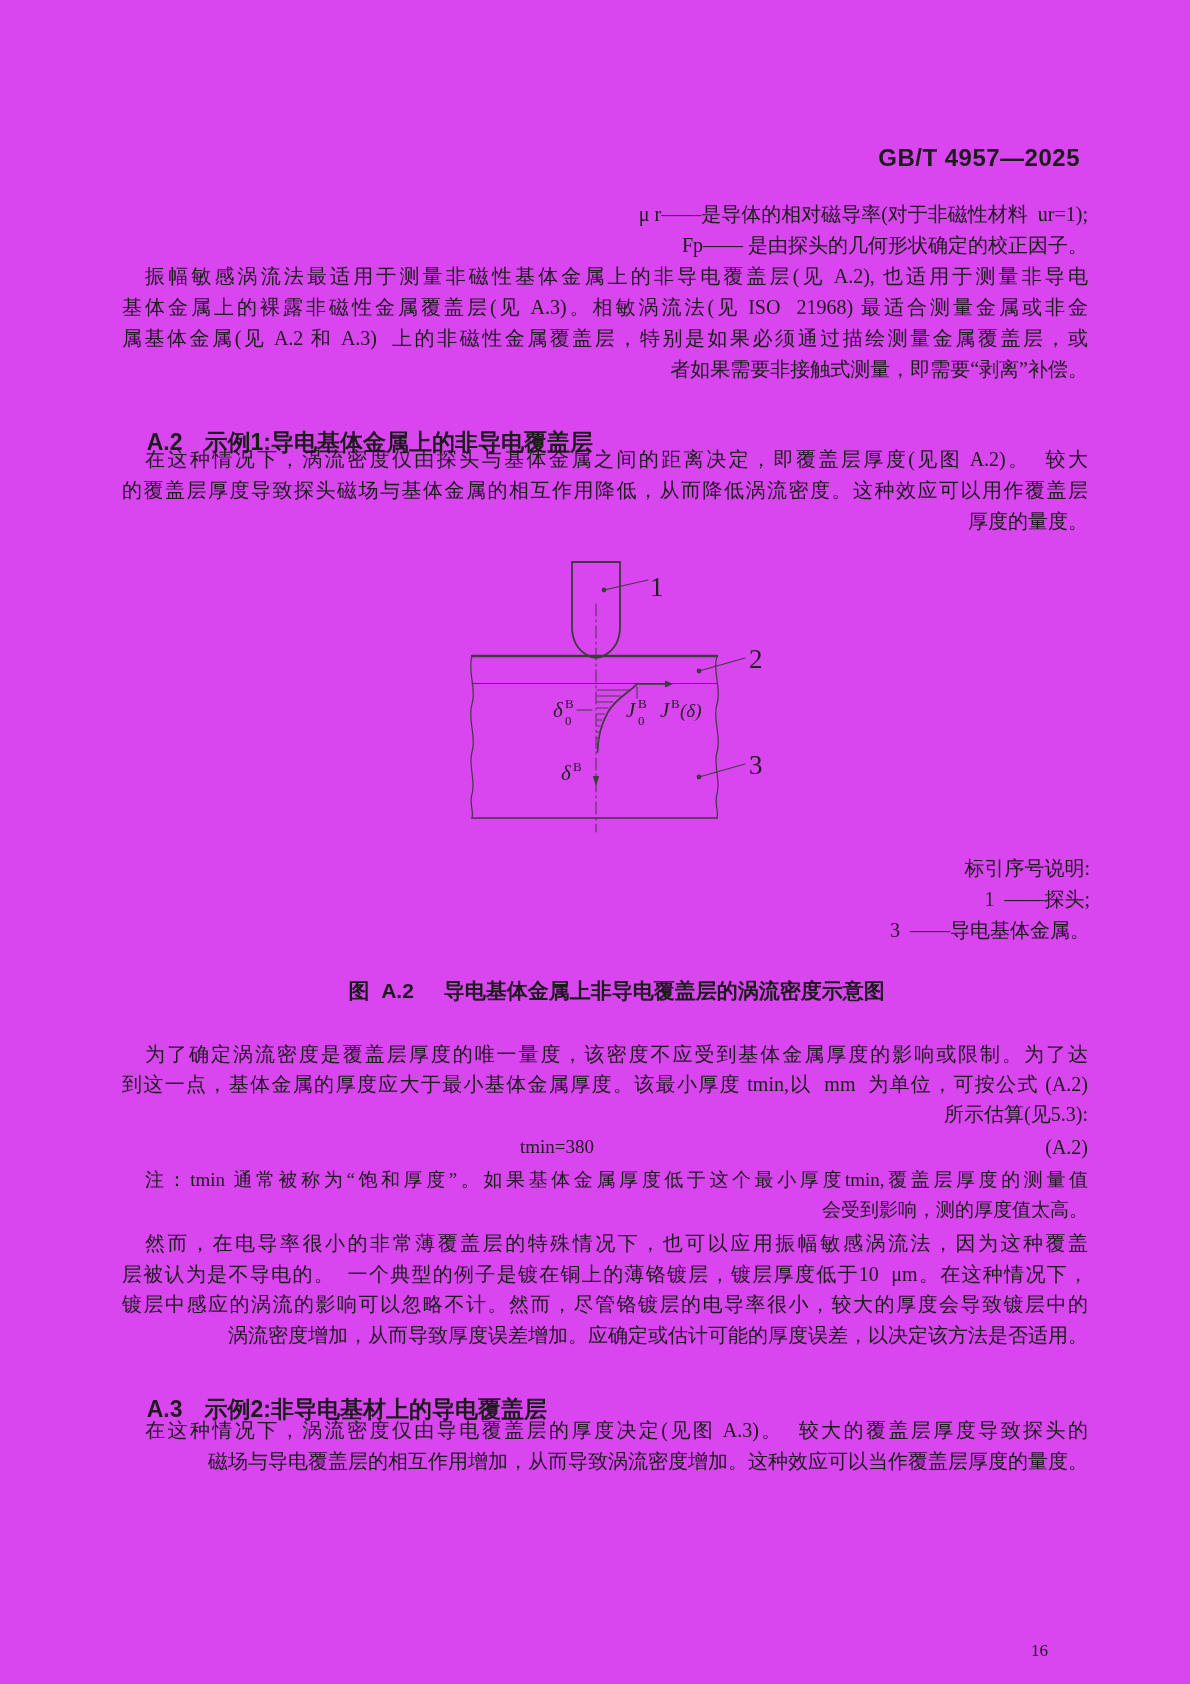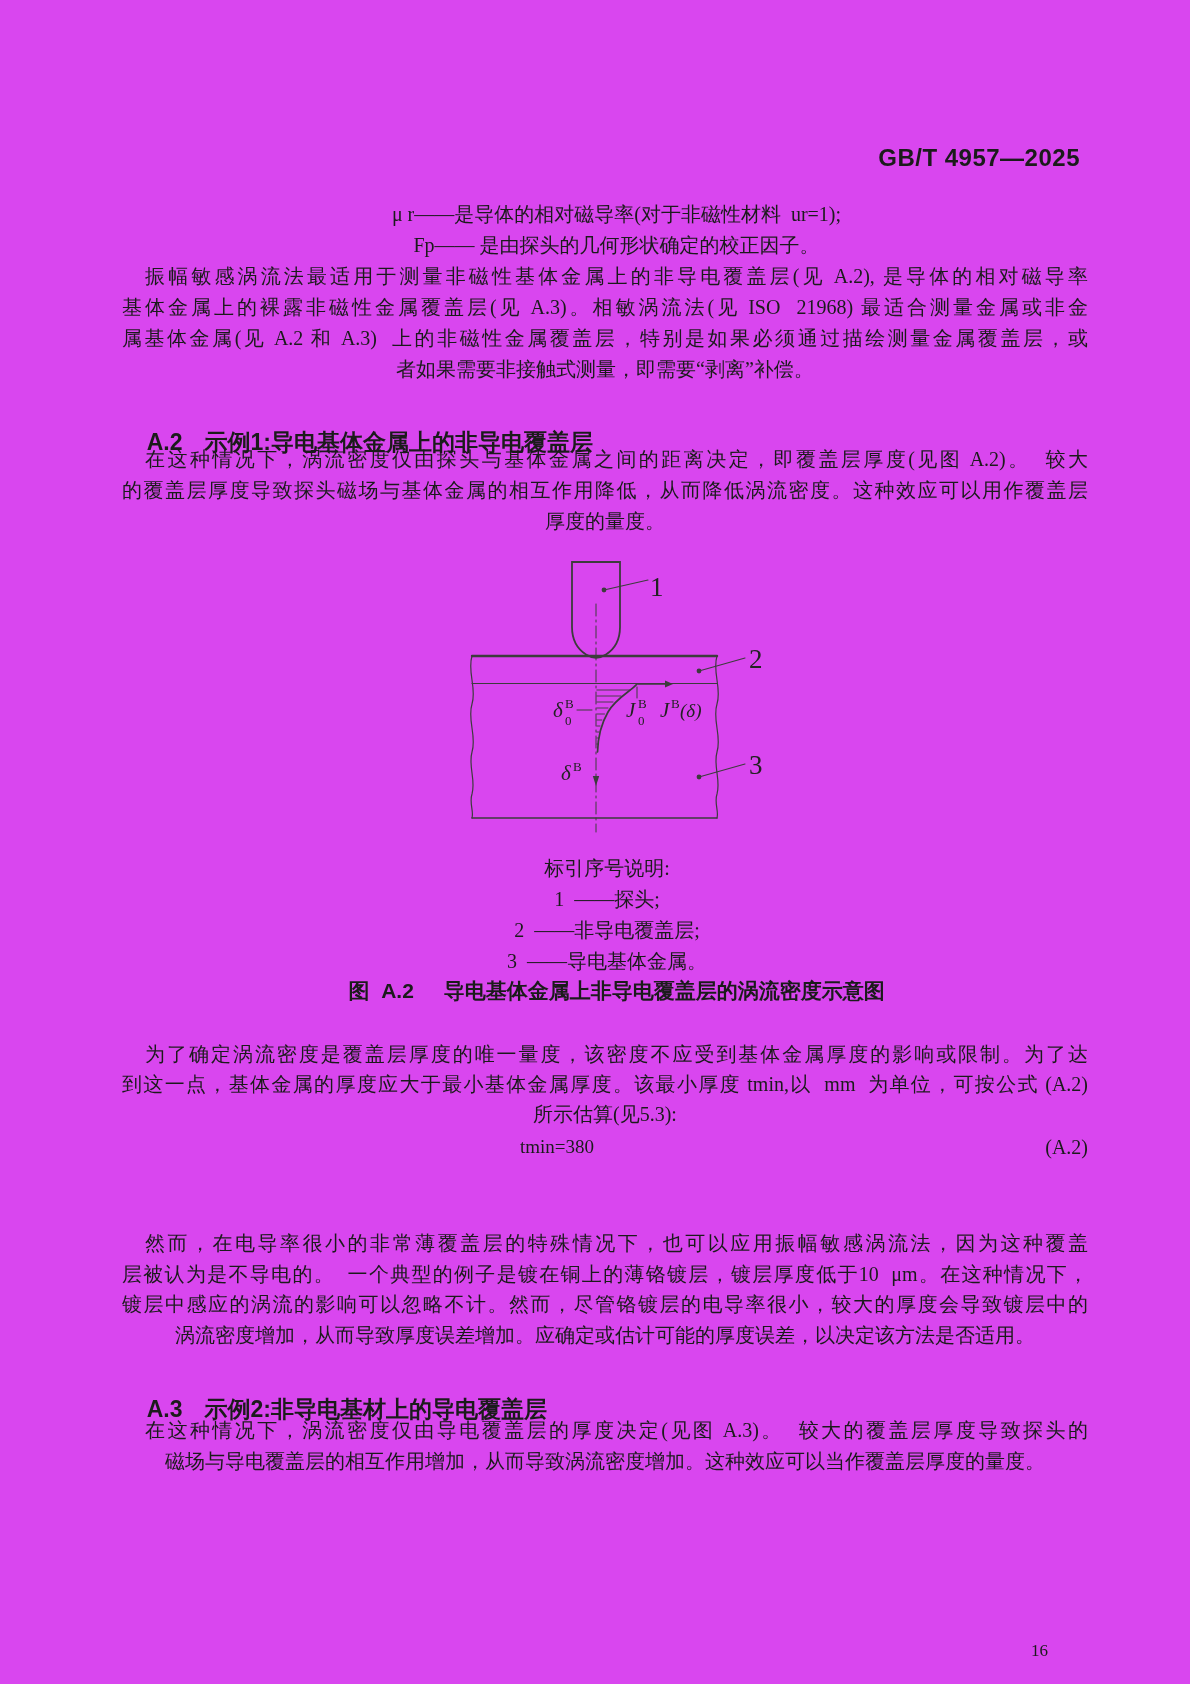--- a/index.html
+++ b/index.html
@@ -7,21 +7,21 @@
     position:relative;width:1190px;height:1684px;margin:0 auto;
     background:#d946ef;color:#1b1b1b;overflow:hidden;
     font-family:"Liberation Serif","DejaVu Serif",serif;
   }
   .abs{position:absolute;}
   .doc-header{
     font-family:"Liberation Sans","DejaVu Sans",sans-serif;
     font-weight:bold;font-size:24px;letter-spacing:0.5px;
   }
   .textblock{left:122px;width:966px;font-size:20px;}
-  .line{white-space:pre-wrap;line-height:31px;text-align:center;}
+  .line{white-space:pre-wrap;line-height:31px;text-align:right;}
   .lh30 .line{line-height:30px;}
   .lh305 .line{line-height:30.5px;}
   .line.fill{text-align:justify;text-align-last:justify;}
   .line.indent{padding-left:23px;}
   .small{font-size:19px;}
   .heading{
     font-family:Liberation Sans, sans-serif;
     font-weight:bold;font-size:23px;line-height:28px;white-space:pre;
   }
   .heading .sec-title{margin-left:22px;}
@@ -45,21 +45,21 @@
 <div class="page">
 
   <div class="abs doc-header" style="top:144px;right:110px;">GB/T 4957—2025</div>
 
   <div class="abs textblock" style="top:199px;">
     <div class="line indent">μ r——是导体的相对磁导率(对于非磁性材料  ur=1);</div>
     <div class="line indent">Fp—— 是由探头的几何形状确定的校正因子。</div>
   </div>
 
   <div class="abs textblock" style="top:261px;">
-    <div class="line indent fill">振幅敏感涡流法最适用于测量非磁性基体金属上的非导电覆盖层(见 A.2), 是导体的相对磁导率</div>
+    <div class="line indent fill">振幅敏感涡流法最适用于测量非磁性基体金属上的非导电覆盖层(见 A.2), 也适用于测量非导电</div>
     <div class="line fill">基体金属上的裸露非磁性金属覆盖层(见 A.3)。相敏涡流法(见 ISO  21968) 最适合测量金属或非金</div>
     <div class="line fill">属基体金属(见 A.2 和 A.3)  上的非磁性金属覆盖层，特别是如果必须通过描绘测量金属覆盖层，或</div>
     <div class="line">者如果需要非接触式测量，即需要“剥离”补偿。</div>
   </div>
 
   <div class="abs heading" style="top:400px;left:122px;">
     <span class="sec-num">A.2</span><span class="sec-title">示例1:导电基体金属上的非导电覆盖层</span>
   </div>
 
   <div class="abs textblock" style="top:444px;">
@@ -133,39 +133,42 @@
     <text class="sym-s" x="251" y="168">B</text>
     <text class="sym" style="font-size:19px" x="260" y="177">(δ)</text>
 
     <text class="sym" x="141" y="240">δ</text>
     <text class="sym-s" x="153" y="231">B</text>
   </svg>
 
   <div class="abs textblock" style="top:853px;left:124px;">
     <div class="line">标引序号说明:</div>
     <div class="line">1  ——探头;</div>
-    <div class="line">2  ——非导电覆盖层;</div>
     <div class="line">3  ——导电基体金属。</div>
   </div>
 
   <div class="abs caption" style="top:953px;left:122px;width:966px;">
     <span>图  A.2</span><span class="cap-text">导电基体金属上非导电覆盖层的涡流密度示意图</span>
   </div>
 
   <div class="abs textblock lh30" style="top:1039px;">
     <div class="line indent fill">为了确定涡流密度是覆盖层厚度的唯一量度，该密度不应受到基体金属厚度的影响或限制。为了达</div>
     <div class="line fill">到这一点，基体金属的厚度应大于最小基体金属厚度。该最小厚度 tmin,以  mm  为单位，可按公式 (A.2)</div>
     <div class="line">所示估算(见5.3):</div>
   </div>
 
   <div class="abs textblock formula-row" style="top:1132px;">
     <span class="formula-expr">tmin=380</span>
     <span class="formula-num">(A.2)</span>
   </div>
 
+  <div class="abs textblock lh30 small" style="top:1165px;">
+    <div class="line indent fill">注：tmin 通常被称为“饱和厚度”。如果基体金属厚度低于这个最小厚度tmin,覆盖层厚度的测量值</div>
+    <div class="line">会受到影响，测的厚度值太高。</div>
+  </div>
 
   <div class="abs textblock lh305" style="top:1228px;">
     <div class="line indent fill">然而，在电导率很小的非常薄覆盖层的特殊情况下，也可以应用振幅敏感涡流法，因为这种覆盖</div>
     <div class="line fill">层被认为是不导电的。  一个典型的例子是镀在铜上的薄铬镀层，镀层厚度低于10  μm。在这种情况下，</div>
     <div class="line fill">镀层中感应的涡流的影响可以忽略不计。然而，尽管铬镀层的电导率很小，较大的厚度会导致镀层中的</div>
     <div class="line">涡流密度增加，从而导致厚度误差增加。应确定或估计可能的厚度误差，以决定该方法是否适用。</div>
   </div>
 
   <div class="abs heading" style="top:1367px;left:122px;">
     <span class="sec-num">A.3</span><span class="sec-title">示例2:非导电基材上的导电覆盖层</span>

